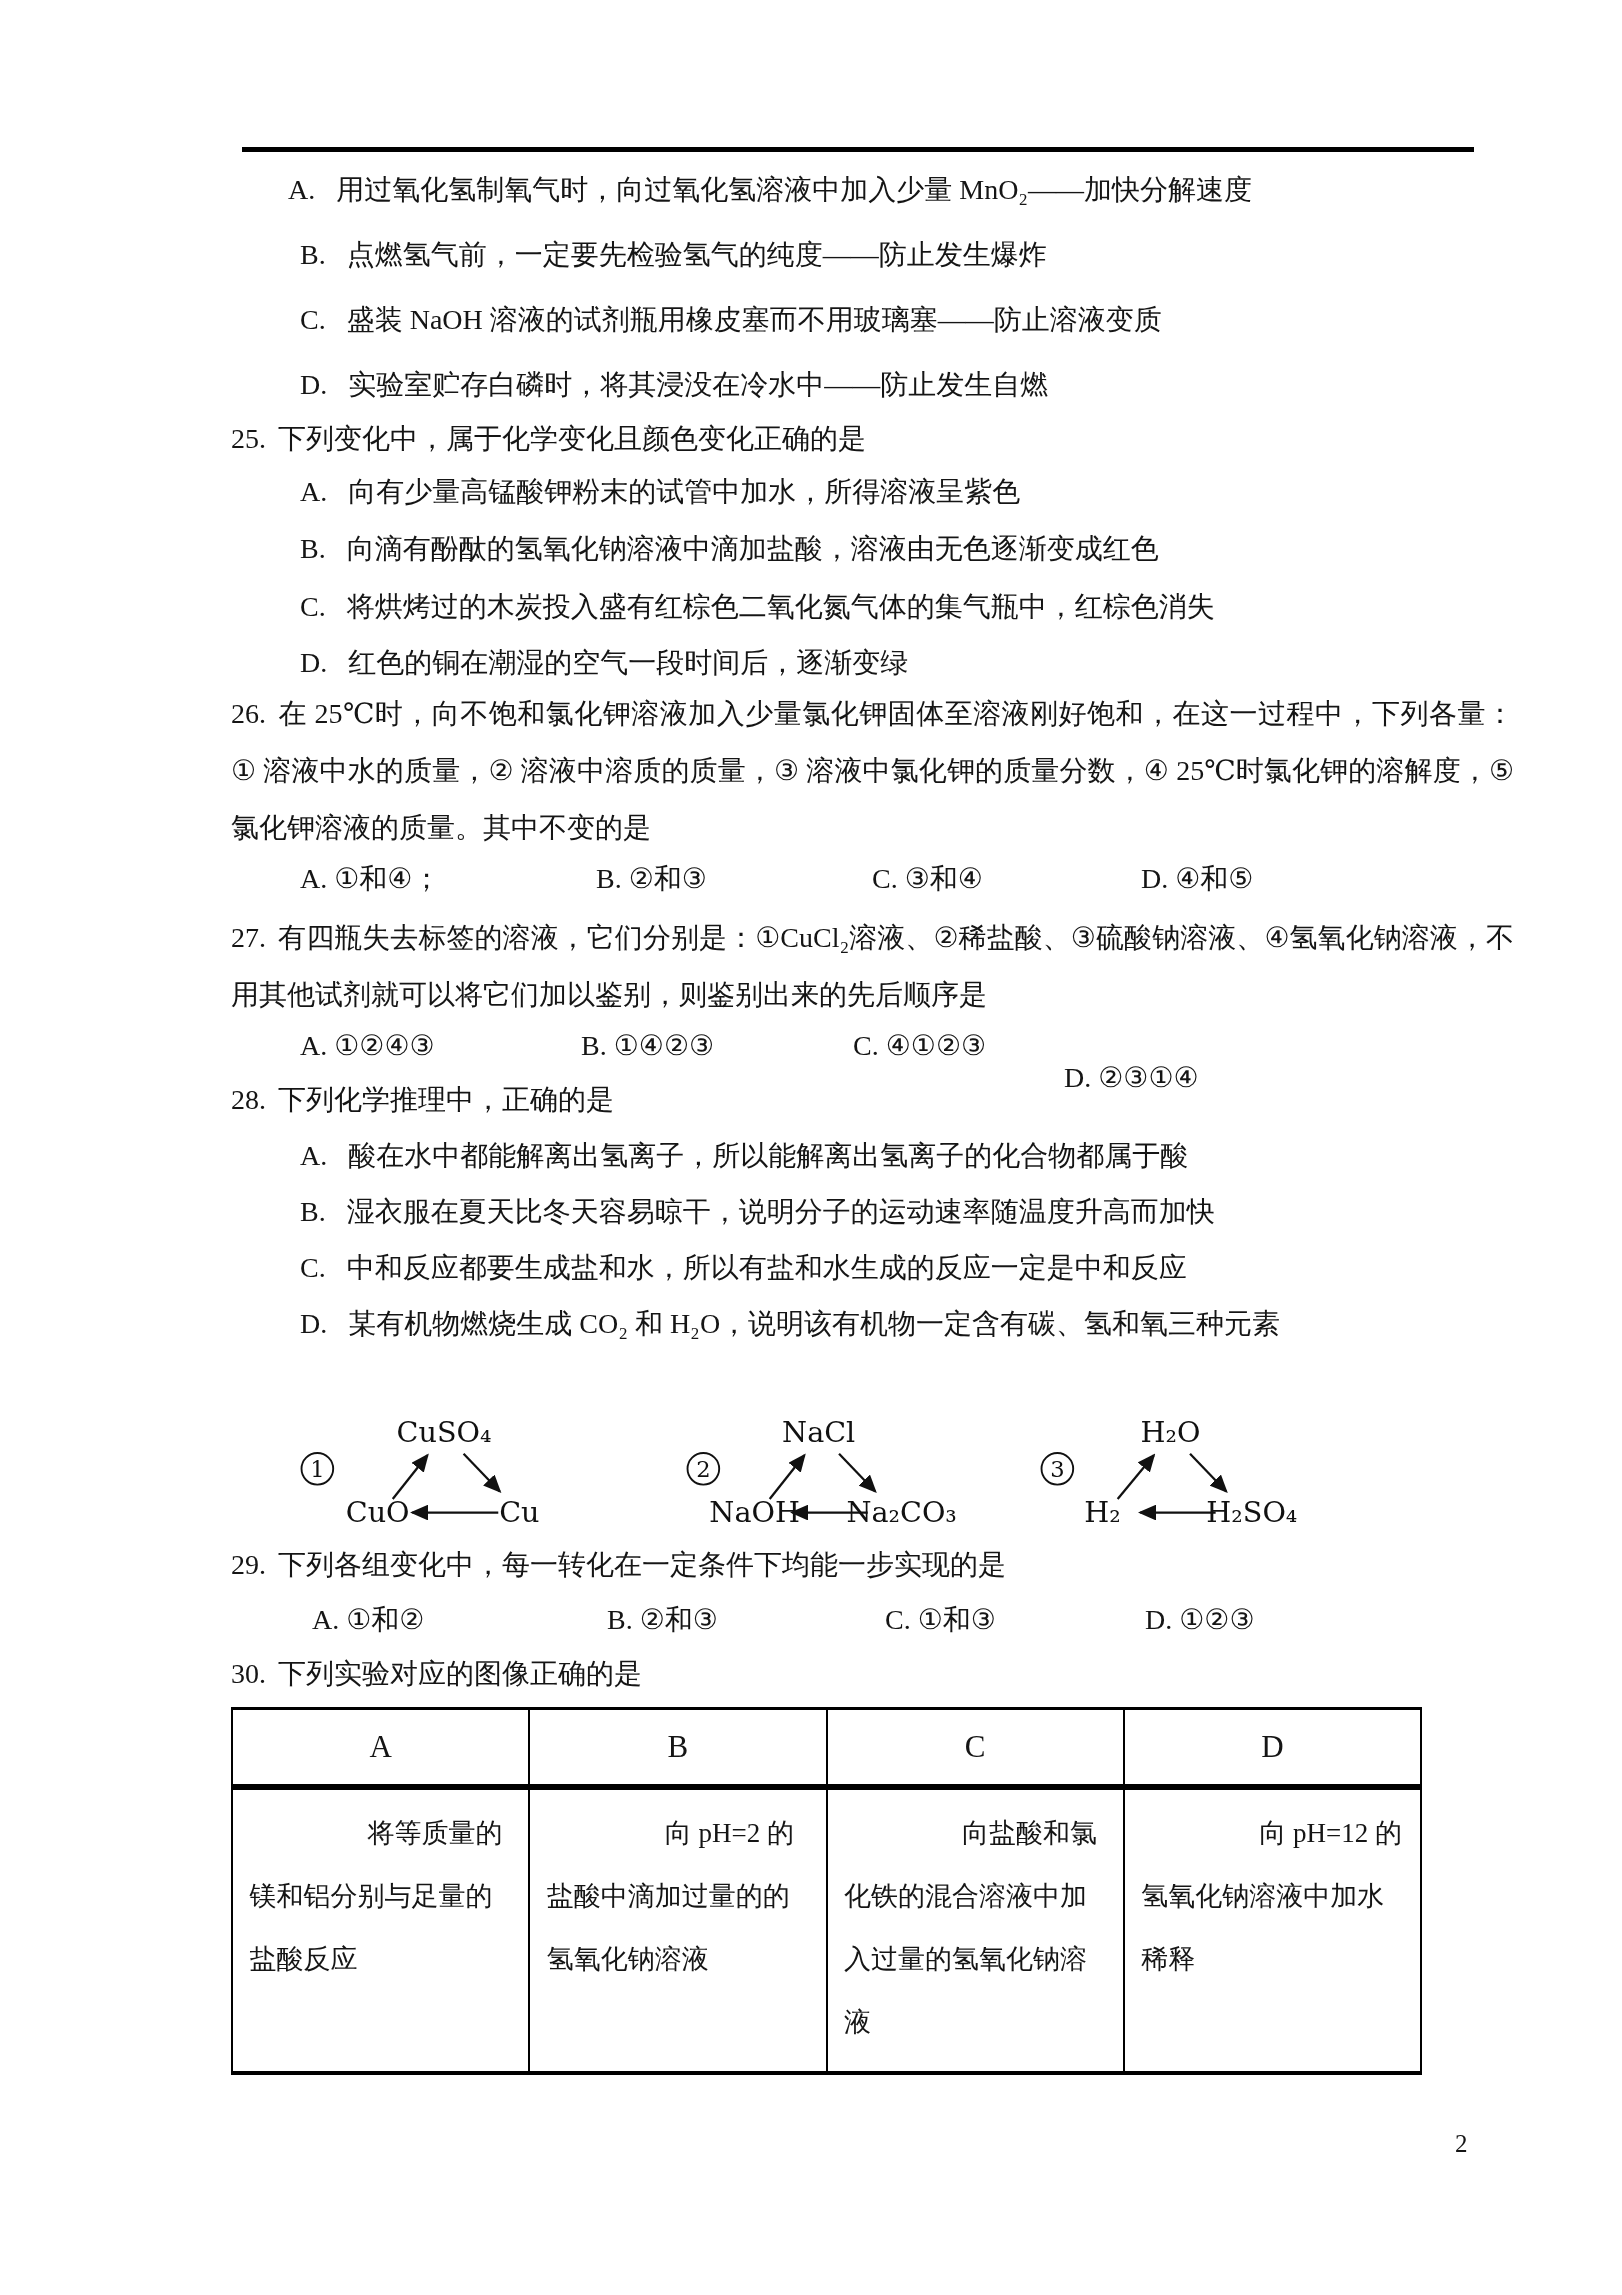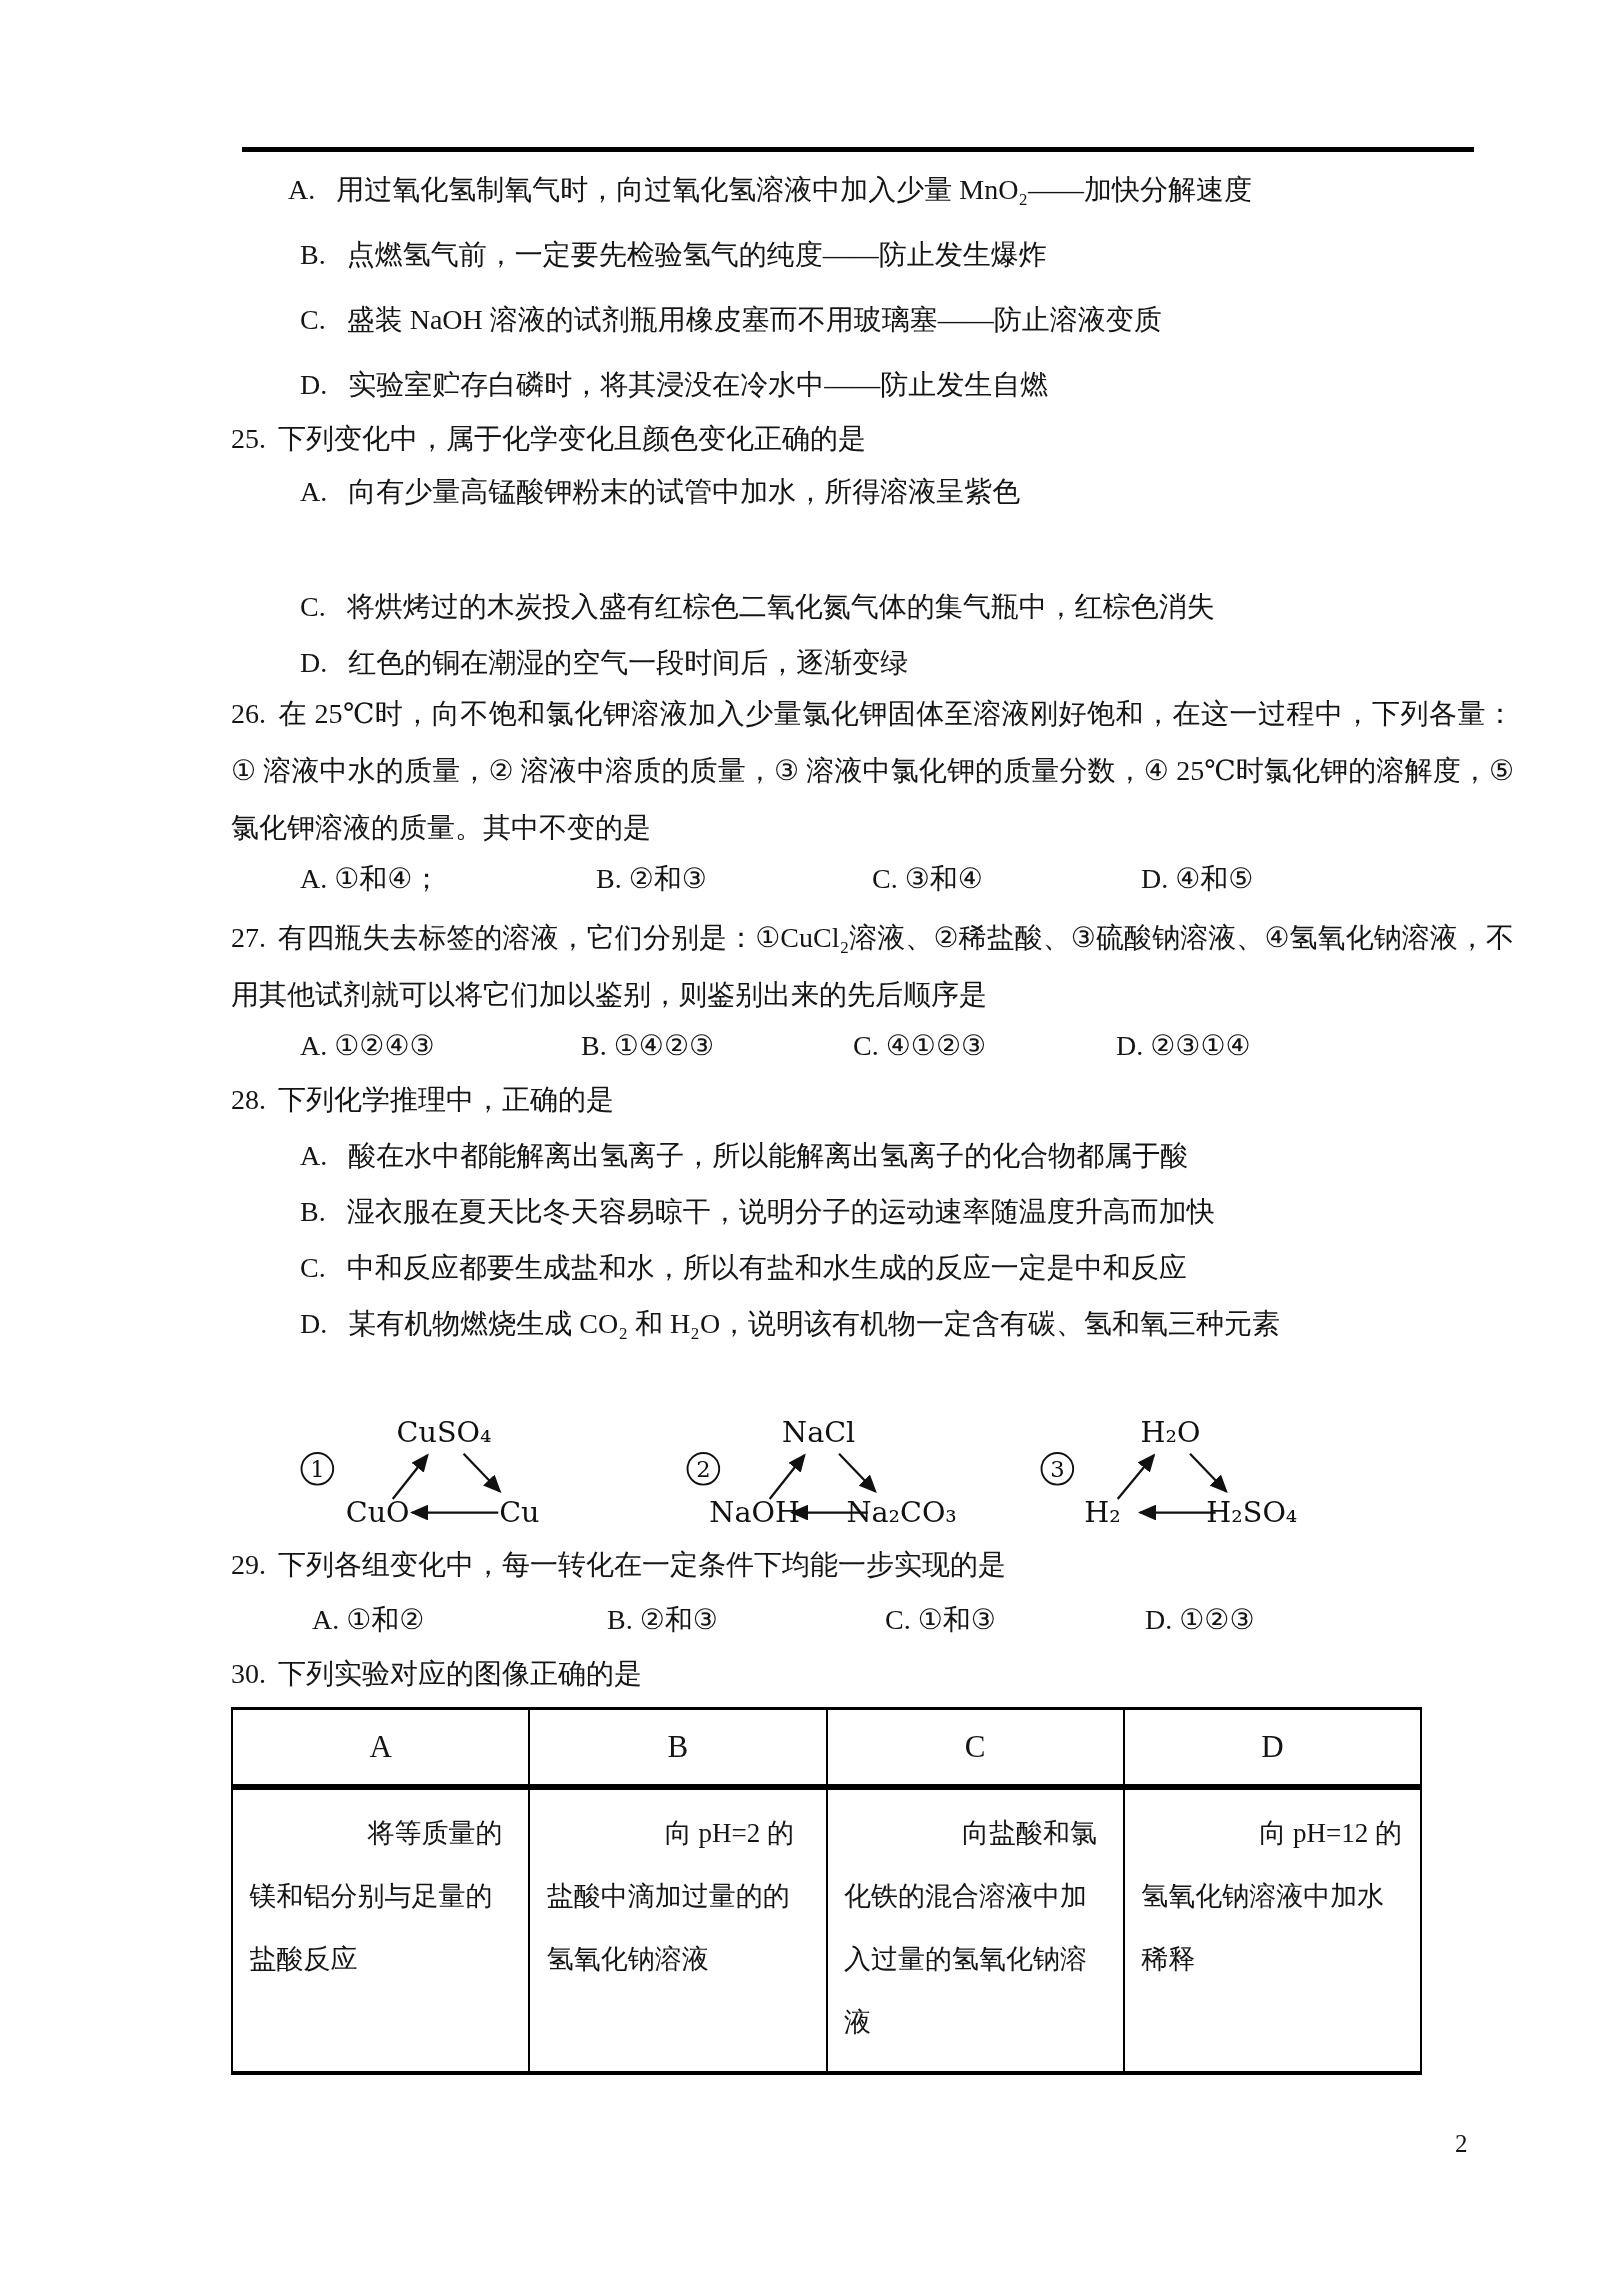--- a/index.html
+++ b/index.html
@@ -34,37 +34,38 @@
 
   <div class="abs rule" style="left:242px;top:147px;width:1232px;"></div>
 
   <div class="abs opt" style="left:288px;top:172px;"><span class="lab">A.</span><span>用过氧化氢制氧气时，向过氧化氢溶液中加入少量 MnO₂——加快分解速度</span></div>
   <div class="abs opt" style="left:300px;top:302px;"><span class="lab">C.</span><span>盛装 NaOH 溶液的试剂瓶用橡皮塞而不用玻璃塞——防止溶液变质</span></div>
   <div class="abs opt" style="left:300px;top:237px;"><span class="lab">B.</span><span>点燃氢气前，一定要先检验氢气的纯度——防止发生爆炸</span></div>
   <div class="abs opt" style="left:300px;top:367px;"><span class="lab">D.</span><span>实验室贮存白磷时，将其浸没在冷水中——防止发生自燃</span></div>
 
   <div class="abs single" style="left:231px;top:421px;"><span class="qnum">25.</span><span>下列变化中，属于化学变化且颜色变化正确的是</span></div>
   <div class="abs opt" style="left:300px;top:474px;"><span class="lab">A.</span><span>向有少量高锰酸钾粉末的试管中加水，所得溶液呈紫色</span></div>
+  <div class="abs opt" style="left:300px;top:531px;"><span class="lab">B.</span><span>向滴有酚酞的氢氧化钠溶液中滴加盐酸，溶液由无色逐渐变成红色</span></div>
   <div class="abs opt" style="left:300px;top:589px;"><span class="lab">C.</span><span>将烘烤过的木炭投入盛有红棕色二氧化氮气体的集气瓶中，红棕色消失</span></div>
   <div class="abs opt" style="left:300px;top:645px;"><span class="lab">D.</span><span>红色的铜在潮湿的空气一段时间后，逐渐变绿</span></div>
 
   <div class="abs para" style="left:231px;top:685px;"><span class="qnum">26.</span><span>在 25℃时，向不饱和氯化钾溶液加入少量氯化钾固体至溶液刚好饱和，在这一过程中，下列各量：① 溶液中水的质量，② 溶液中溶质的质量，③ 溶液中氯化钾的质量分数，④ 25℃时氯化钾的溶解度，⑤ 氯化钾溶液的质量。其中不变的是</span></div>
   <div class="abs optrow" style="top:861px;">
     <span style="left:300px;">A. ①和④；</span>
     <span style="left:596px;">B. ②和③</span>
     <span style="left:872px;">C. ③和④</span>
     <span style="left:1141px;">D. ④和⑤</span>
   </div>
 
   <div class="abs para" style="left:231px;top:909px;"><span class="qnum">27.</span><span>有四瓶失去标签的溶液，它们分别是：①CuCl₂溶液、②稀盐酸、③硫酸钠溶液、④氢氧化钠溶液，不用其他试剂就可以将它们加以鉴别，则鉴别出来的先后顺序是</span></div>
   <div class="abs optrow" style="top:1028px;">
     <span style="left:300px;">A. ①②④③</span>
     <span style="left:581px;">B. ①④②③</span>
     <span style="left:853px;">C. ④①②③</span>
-    <span style="left:1116px;">D. ②③①④</span>
+    <span style="left:1064px;margin-top:32px;">D. ②③①④</span>
   </div>
 
   <div class="abs single" style="left:231px;top:1082px;"><span class="qnum">28.</span><span>下列化学推理中，正确的是</span></div>
   <div class="abs opt" style="left:300px;top:1138px;"><span class="lab">A.</span><span>酸在水中都能解离出氢离子，所以能解离出氢离子的化合物都属于酸</span></div>
   <div class="abs opt" style="left:300px;top:1194px;text-align:center;"><span class="lab">B.</span><span>湿衣服在夏天比冬天容易晾干，说明分子的运动速率随温度升高而加快</span></div>
   <div class="abs opt" style="left:300px;top:1250px;"><span class="lab">C.</span><span>中和反应都要生成盐和水，所以有盐和水生成的反应一定是中和反应</span></div>
   <div class="abs opt" style="left:300px;top:1306px;"><span class="lab">D.</span><span>某有机物燃烧生成 CO₂ 和 H₂O，说明该有机物一定含有碳、氢和氧三种元素</span></div>
 
   <svg class="abs diagram" style="left:293px;top:1401px;" width="302" height="147" viewBox="0 0 400 195">
     <defs>

